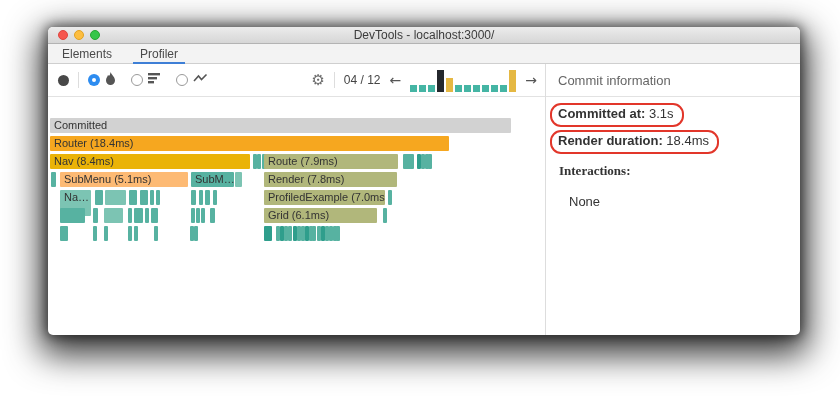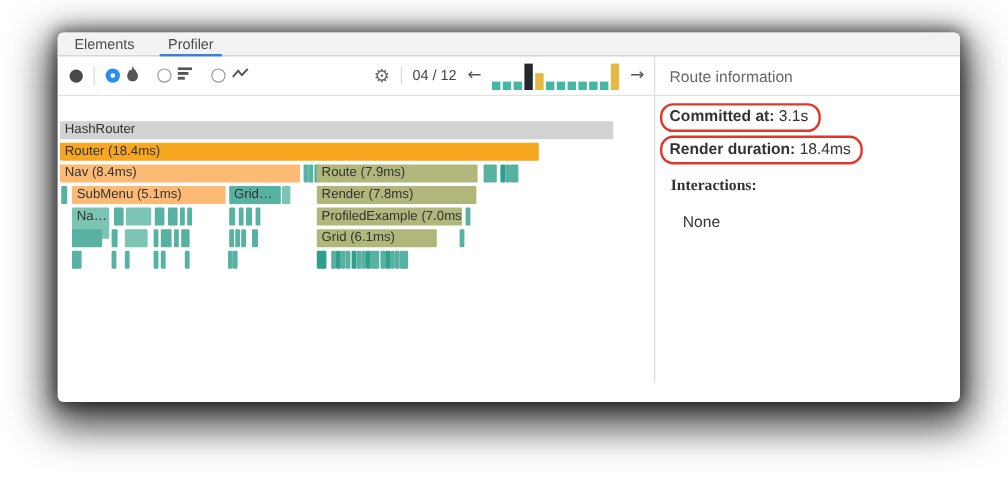--- a/index.html
+++ b/index.html
@@ -55,20 +55,28 @@
   .lbl{font-weight:bold;}
   .interactions{font-weight:bold;margin:7px 0 0 9px;font-family:Liberation Serif, serif;}
   .none{margin:15px 0 0 19px;}
 </style>
 </head>
 <body>
 
 <div class="stage">
   <div class="window">
 
+    <div class="titlebar">
+      <div class="tl">
+        <div class="dot red"></div>
+        <div class="dot yellow"></div>
+        <div class="dot green"></div>
+      </div>
+      <div class="title">DevTools - localhost:3000/</div>
+    </div>
 
     <div class="tabbar">
       <div class="tab">
         <span>Elements</span>
       </div>
       <div class="tab active">
         <span>Profiler</span>
       </div>
     </div>
 
@@ -119,35 +127,35 @@
               <div class="minibar" style="height: 7px; background: rgb(69, 181, 164);"></div>
               <div class="minibar" style="height: 7px; background: rgb(69, 181, 164);"></div>
               <div class="minibar" style="height: 7px; background: rgb(69, 181, 164);"></div>
               <div class="minibar" style="height: 7px; background: rgb(69, 181, 164);"></div>
               <div class="minibar" style="height: 7px; background: rgb(69, 181, 164);"></div>
               <div class="minibar" style="height: 22px; background: rgb(229, 184, 67);"></div>
             </div>
           <span class="arrow">→</span>
         </div>
         <div class="flame" id="flame">
-            <div class="fbar" style="left: 2px; top: 21px; width: 461px; height: 15px; background: rgb(210, 210, 210);">HashRouter</div>
+            <div class="fbar" style="left: 2px; top: 21px; width: 461px; height: 15px; background: rgb(210, 210, 210);">Committed</div>
             <div class="fbar" style="left: 2px; top: 39px; width: 399px; height: 15px; background: rgb(246, 167, 31);">Router (18.4ms)</div>
-            <div class="fbar" style="left: 2px; top: 57px; width: 200px; height: 15px; background: #fdba74;">Nav (8.4ms)</div>
+            <div class="fbar" style="left: 2px; top: 57px; width: 200px; height: 15px; background: #eab308;">Nav (8.4ms)</div>
             <div class="fbar" style="left: 205px; top: 57px; width: 2px; height: 15px; background: rgb(87, 178, 161);"></div>
             <div class="fbar" style="left: 209px; top: 57px; width: 3px; height: 15px; background: rgb(87, 178, 161);"></div>
             <div class="fbar" style="left: 214px; top: 57px; width: 2px; height: 15px; background: rgb(87, 178, 161);"></div>
             <div class="fbar" style="left: 216px; top: 57px; width: 134px; height: 15px; background: rgb(177, 183, 123);">Route (7.9ms)</div>
             <div class="fbar" style="left: 355px; top: 57px; width: 11px; height: 15px; background: rgb(87, 178, 161);"></div>
             <div class="fbar" style="left: 369px; top: 57px; width: 2px; height: 15px; background: rgb(47, 158, 140);"></div>
             <div class="fbar" style="left: 373px; top: 57px; width: 2px; height: 15px; background: rgb(87, 178, 161);"></div>
             <div class="fbar" style="left: 377px; top: 57px; width: 2px; height: 15px; background: rgb(87, 178, 161);"></div>
             <div class="fbar" style="left: 380px; top: 57px; width: 2px; height: 15px; background: rgb(87, 178, 161);"></div>
             <div class="fbar" style="left: 2.5px; top: 75px; width: 5.5px; height: 15px; background: rgb(87, 178, 161);"></div>
             <div class="fbar" style="left: 12px; top: 75px; width: 128px; height: 15px; background: #fdba74;">SubMenu (5.1ms)</div>
-            <div class="fbar" style="left: 143px; top: 75px; width: 43px; height: 15px; background: rgb(87, 178, 161);">Grid…</div>
+            <div class="fbar" style="left: 143px; top: 75px; width: 43px; height: 15px; background: rgb(87, 178, 161);">SubM…</div>
             <div class="fbar" style="left: 187px; top: 75px; width: 7px; height: 15px; background: rgb(124, 196, 179);"></div>
             <div class="fbar" style="left: 216px; top: 75px; width: 133px; height: 15px; background: rgb(177, 183, 123);">Render (7.8ms)</div>
             <div class="fbar" style="left: 12px; top: 93px; width: 31px; height: 26px; background: rgb(124, 196, 179);">Na…</div>
             <div class="fbar" style="left: 47px; top: 93px; width: 8px; height: 15px; background: rgb(87, 178, 161);"></div>
             <div class="fbar" style="left: 57px; top: 93px; width: 21px; height: 15px; background: rgb(124, 196, 179);"></div>
             <div class="fbar" style="left: 81px; top: 93px; width: 8px; height: 15px; background: rgb(87, 178, 161);"></div>
             <div class="fbar" style="left: 92px; top: 93px; width: 8px; height: 15px; background: rgb(87, 178, 161);"></div>
             <div class="fbar" style="left: 102px; top: 93px; width: 4px; height: 15px; background: rgb(87, 178, 161);"></div>
             <div class="fbar" style="left: 108px; top: 93px; width: 3px; height: 15px; background: rgb(87, 178, 161);"></div>
             <div class="fbar" style="left: 143px; top: 93px; width: 5px; height: 15px; background: rgb(87, 178, 161);"></div>
@@ -160,21 +168,21 @@
             <div class="fbar" style="left: 45px; top: 111px; width: 5px; height: 15px; background: rgb(87, 178, 161);"></div>
             <div class="fbar" style="left: 56px; top: 111px; width: 19px; height: 15px; background: rgb(124, 196, 179);"></div>
             <div class="fbar" style="left: 80px; top: 111px; width: 3px; height: 15px; background: rgb(87, 178, 161);"></div>
             <div class="fbar" style="left: 86px; top: 111px; width: 9px; height: 15px; background: rgb(87, 178, 161);"></div>
             <div class="fbar" style="left: 97px; top: 111px; width: 4px; height: 15px; background: rgb(87, 178, 161);"></div>
             <div class="fbar" style="left: 103px; top: 111px; width: 7px; height: 15px; background: rgb(87, 178, 161);"></div>
             <div class="fbar" style="left: 143px; top: 111px; width: 3px; height: 15px; background: rgb(87, 178, 161);"></div>
             <div class="fbar" style="left: 148px; top: 111px; width: 3px; height: 15px; background: rgb(87, 178, 161);"></div>
             <div class="fbar" style="left: 153px; top: 111px; width: 2px; height: 15px; background: rgb(87, 178, 161);"></div>
             <div class="fbar" style="left: 162px; top: 111px; width: 5px; height: 15px; background: rgb(87, 178, 161);"></div>
-            <div class="fbar" style="left: 216px; top: 111px; width: 100px; height: 15px; background: rgb(177, 183, 123);">Grid (6.1ms)</div>
+            <div class="fbar" style="left: 216px; top: 111px; width: 113px; height: 15px; background: rgb(177, 183, 123);">Grid (6.1ms)</div>
             <div class="fbar" style="left: 335px; top: 111px; width: 2px; height: 15px; background: rgb(87, 178, 161);"></div>
             <div class="fbar" style="left: 12px; top: 129px; width: 8px; height: 15px; background: rgb(87, 178, 161);"></div>
             <div class="fbar" style="left: 45px; top: 129px; width: 3px; height: 15px; background: rgb(87, 178, 161);"></div>
             <div class="fbar" style="left: 56px; top: 129px; width: 4px; height: 15px; background: rgb(87, 178, 161);"></div>
             <div class="fbar" style="left: 80px; top: 129px; width: 2px; height: 15px; background: rgb(87, 178, 161);"></div>
             <div class="fbar" style="left: 86px; top: 129px; width: 3px; height: 15px; background: rgb(87, 178, 161);"></div>
             <div class="fbar" style="left: 106px; top: 129px; width: 3px; height: 15px; background: rgb(87, 178, 161);"></div>
             <div class="fbar" style="left: 142px; top: 129px; width: 2px; height: 15px; background: rgb(87, 178, 161);"></div>
             <div class="fbar" style="left: 146px; top: 129px; width: 3px; height: 15px; background: rgb(87, 178, 161);"></div>
             <div class="fbar" style="left: 216px; top: 129px; width: 8px; height: 15px; background: rgb(47, 158, 140);"></div>
@@ -194,21 +202,21 @@
             <div class="fbar" style="left: 281px; top: 129px; width: 2px; height: 15px; background: rgb(87, 178, 161);"></div>
             <div class="fbar" style="left: 285px; top: 129px; width: 2px; height: 15px; background: rgb(87, 178, 161);"></div>
             <div class="fbar" style="left: 288px; top: 129px; width: 2px; height: 15px; background: rgb(87, 178, 161);"></div>
           </div>
       </div>
 
       <div class="vsep"></div>
 
       <div class="right">
         <div class="rhead">
-          <span>Route information</span>
+          <span>Commit information</span>
         </div>
         <div class="rbody">
           <div>
             <span class="oval">
               <span class="lbl">Committed at:</span>
               <span>3.1s</span>
             </span>
           </div>
           <div>
             <span class="oval">

